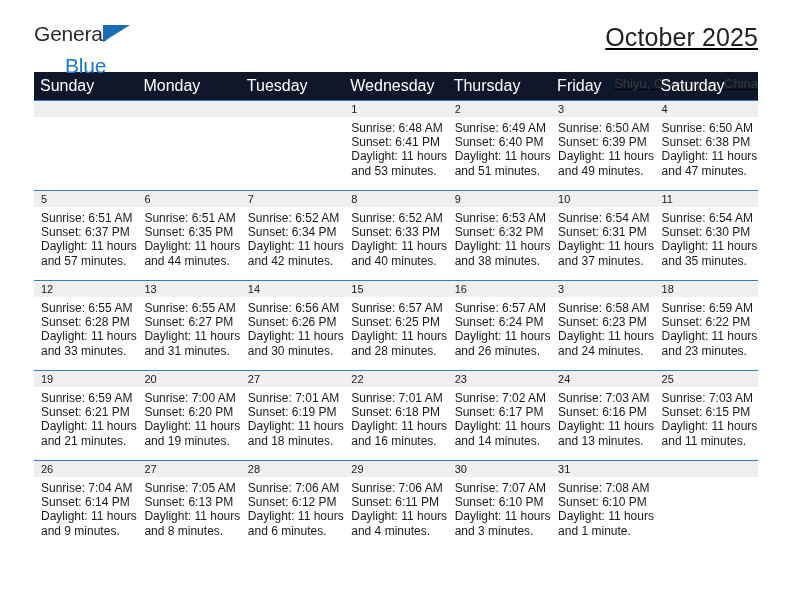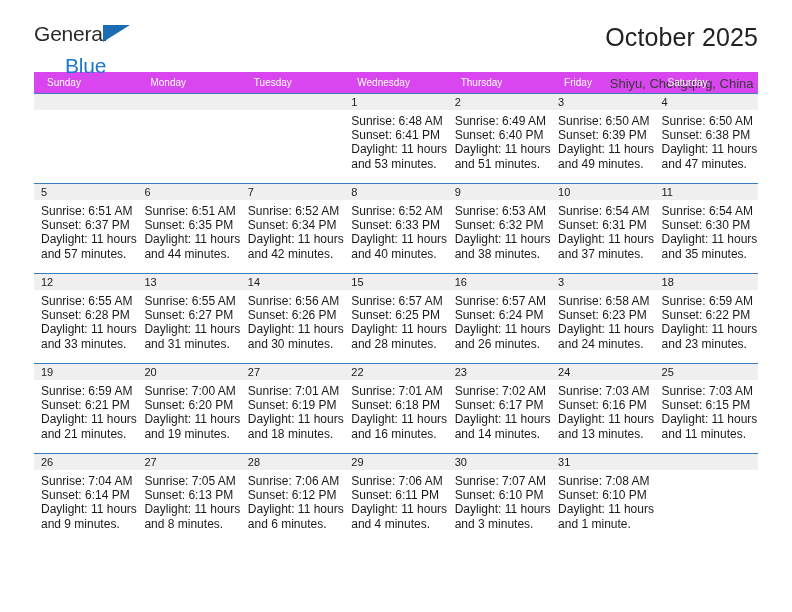--- a/index.html
+++ b/index.html
@@ -61,22 +61,23 @@
   .brand-blue {
     position: absolute;
     left: 31px;
     top: 32px;
     font-size: 21px;
     color: #1c78c8;
     letter-spacing: -0.2px;
   }
 
   .titles {
-    text-align: center;
+    text-align: right;
     padding-top: 0px;
+    text-decoration: underline;
   }
   .cal-title {
     font-size: 25px;
     font-weight: normal;
     color: #222222;
     line-height: 30px;
     letter-spacing: 0.1px;
   }
   .cal-subtitle {
     font-size: 13px;
@@ -85,26 +86,26 @@
     margin-top: 23px;
   }
 
   
   .calendar {
     width: 724px;
     border-collapse: collapse;
     table-layout: fixed;
   }
   .calendar th {
-    background: #d946ef;
+    background: #0f172a;
     color: #ffffff;
-    font-size: 10px;
+    font-size: 16px;
     font-weight: normal;
     text-align: left;
-    padding: 5px 0 5px 13px;
+    padding: 5px 0 5px 6px;
     height: 20px;
     box-sizing: border-box;
     border: none;
   }
 
   .week-row > td {
     padding: 0;
     vertical-align: top;
     border-top: 1px solid #3a7ebf;
     border-bottom: none;

